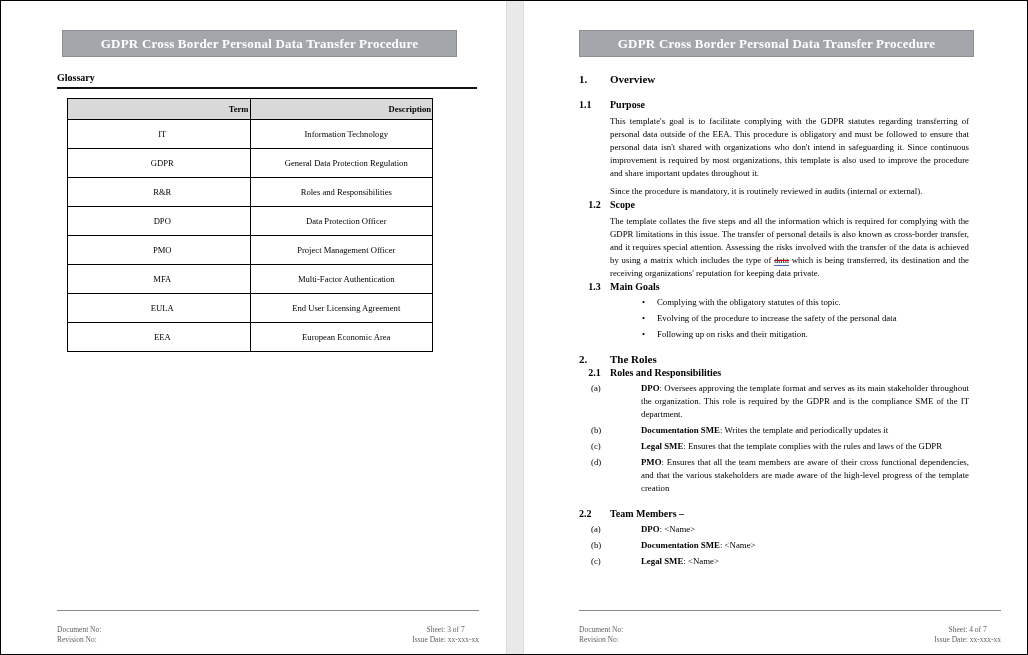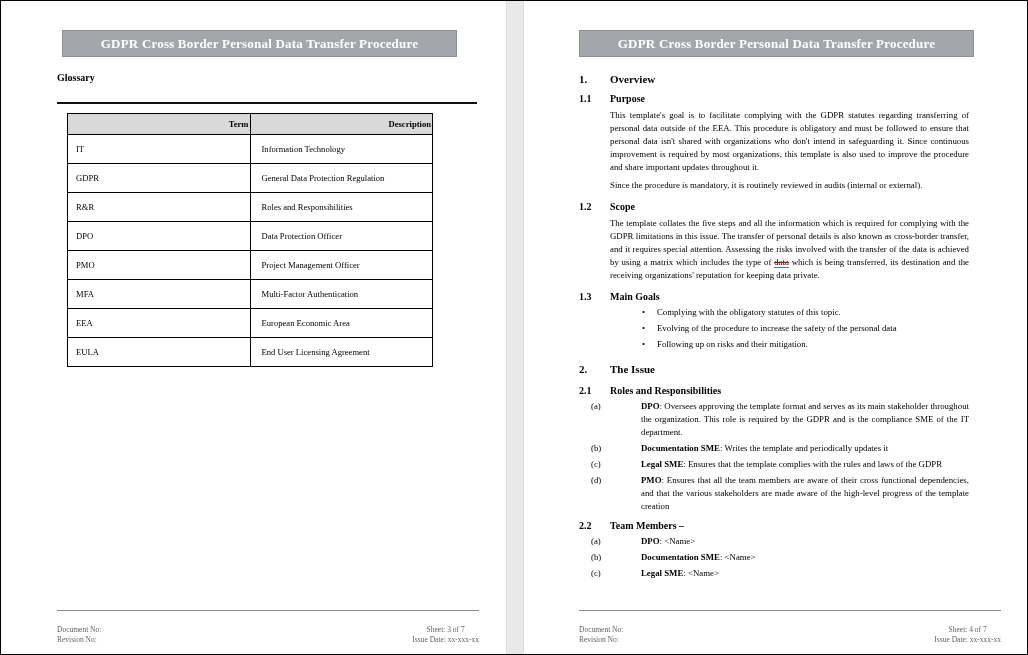--- a/index.html
+++ b/index.html
@@ -19,40 +19,40 @@
     background:#a3a7ab;border:1px solid #8b8f94;color:#fff;
     font-weight:bold;font-size:13px;letter-spacing:.2px;
   }
   .content-l{margin:29px 0 0 56px;width:400px;}
   .content-l .banner{margin-left:5px;width:393px;}
   .content-r{margin:29px 0 0 55px;width:390px;}
   .content-r .banner{width:393px;}
 
   .gloss-head{
     margin-top:15px;width:420px;font-weight:bold;font-size:10px;
-    border-bottom:2px solid #111;padding-bottom:18px;line-height:12px;
+    border-bottom:2px solid #111;padding-bottom:3px;line-height:12px;
   }
   table.gloss{
     margin:9px 0 0 10px;width:366px;border-collapse:collapse;table-layout:fixed;
   }
   table.gloss th,table.gloss td{border:1px solid #000;font-size:8.6px;}
   table.gloss th{background:#d9d9d9;font-weight:bold;text-align:right;height:18px;}
-  table.gloss td{height:26px;vertical-align:middle;}
+  table.gloss td{height:26px;vertical-align:middle;text-align:center;}
   td.term{width:69px;padding-left:8px;}
   td.descr{padding-left:11px;}
 
   .hrow{display:flex;line-height:13px;}
   .hnum{width:31px;flex:none;font-weight:bold;}
   .htitle{font-weight:bold;}
   .h1 .hnum,.h1 .htitle{font-size:11px;}
   .h2 .hnum,.h2 .htitle{font-size:10px;}
 
   .para{margin:4px 0 0 31px;width:359px;text-align:justify;font-size:8.8px;line-height:13px;}
-  .mt16{margin-top:16px;} .mt12{margin-top:12px;} .mt10{margin-top:6px;}
-  .mt8{margin-top:8px;} .mt5{margin-top:5px;}
+  .mt16{margin-top:16px;} .mt12{margin-top:12px;} .mt10{margin-top:12px;}
+  .mt8{text-align:center;} .mt5{margin-top:5px;}
 
   .bullet{display:flex;margin:3px 0 0 63px;font-size:8.8px;line-height:13px;}
   .bgl{width:15px;flex:none;}
   .bullet .btext{width:305px;}
 
   .li{display:flex;margin:3px 0 0 12px;font-size:8.8px;line-height:13px;}
   .limark{width:50px;flex:none;}
   .litext{width:328px;text-align:justify;}
   .litext b{font-weight:bold;}
 
@@ -106,26 +106,26 @@
           </tr>
           <tr>
             <td class="term">PMO</td>
             <td class="descr">Project Management Officer</td>
           </tr>
           <tr>
             <td class="term">MFA</td>
             <td class="descr">Multi-Factor Authentication</td>
           </tr>
           <tr>
+            <td class="term">EULA</td>
+            <td class="descr">End User Licensing Agreement</td>
+          </tr>
+          <tr>
             <td class="term">EEA</td>
             <td class="descr">European Economic Area</td>
-          </tr>
-          <tr>
-            <td class="term">EULA</td>
-            <td class="descr">End User Licensing Agreement</td>
           </tr>
         </tbody>
       </table>
     </div>
     <div class="footer">
       <div class="f-left">
         <div>Document No:</div>
         <div>Revision No:</div>
       </div>
       <div class="f-right">
@@ -173,21 +173,21 @@
         <span class="bgl">•</span>
         <span class="btext">Evolving of the procedure to increase the safety of the personal data</span>
       </div>
       <div class="bullet">
         <span class="bgl">•</span>
         <span class="btext">Following up on risks and their mitigation.</span>
       </div>
 
       <div class="hrow h1 mt12">
         <span class="hnum">2.</span>
-        <span class="htitle">The Issue</span>
+        <span class="htitle">The Roles</span>
       </div>
 
       <div class="hrow h2 mt8">
         <span class="hnum">2.1</span>
         <span class="htitle">Roles and Responsibilities</span>
       </div>
       <div class="li mt5">
         <span class="limark">(a)</span>
         <span class="litext"><b>DPO</b><span>: Oversees approving the template format and serves as its main stakeholder throughout the organization. This role is required by the GDPR and is the compliance SME of the IT department.</span></span>
       </div>

